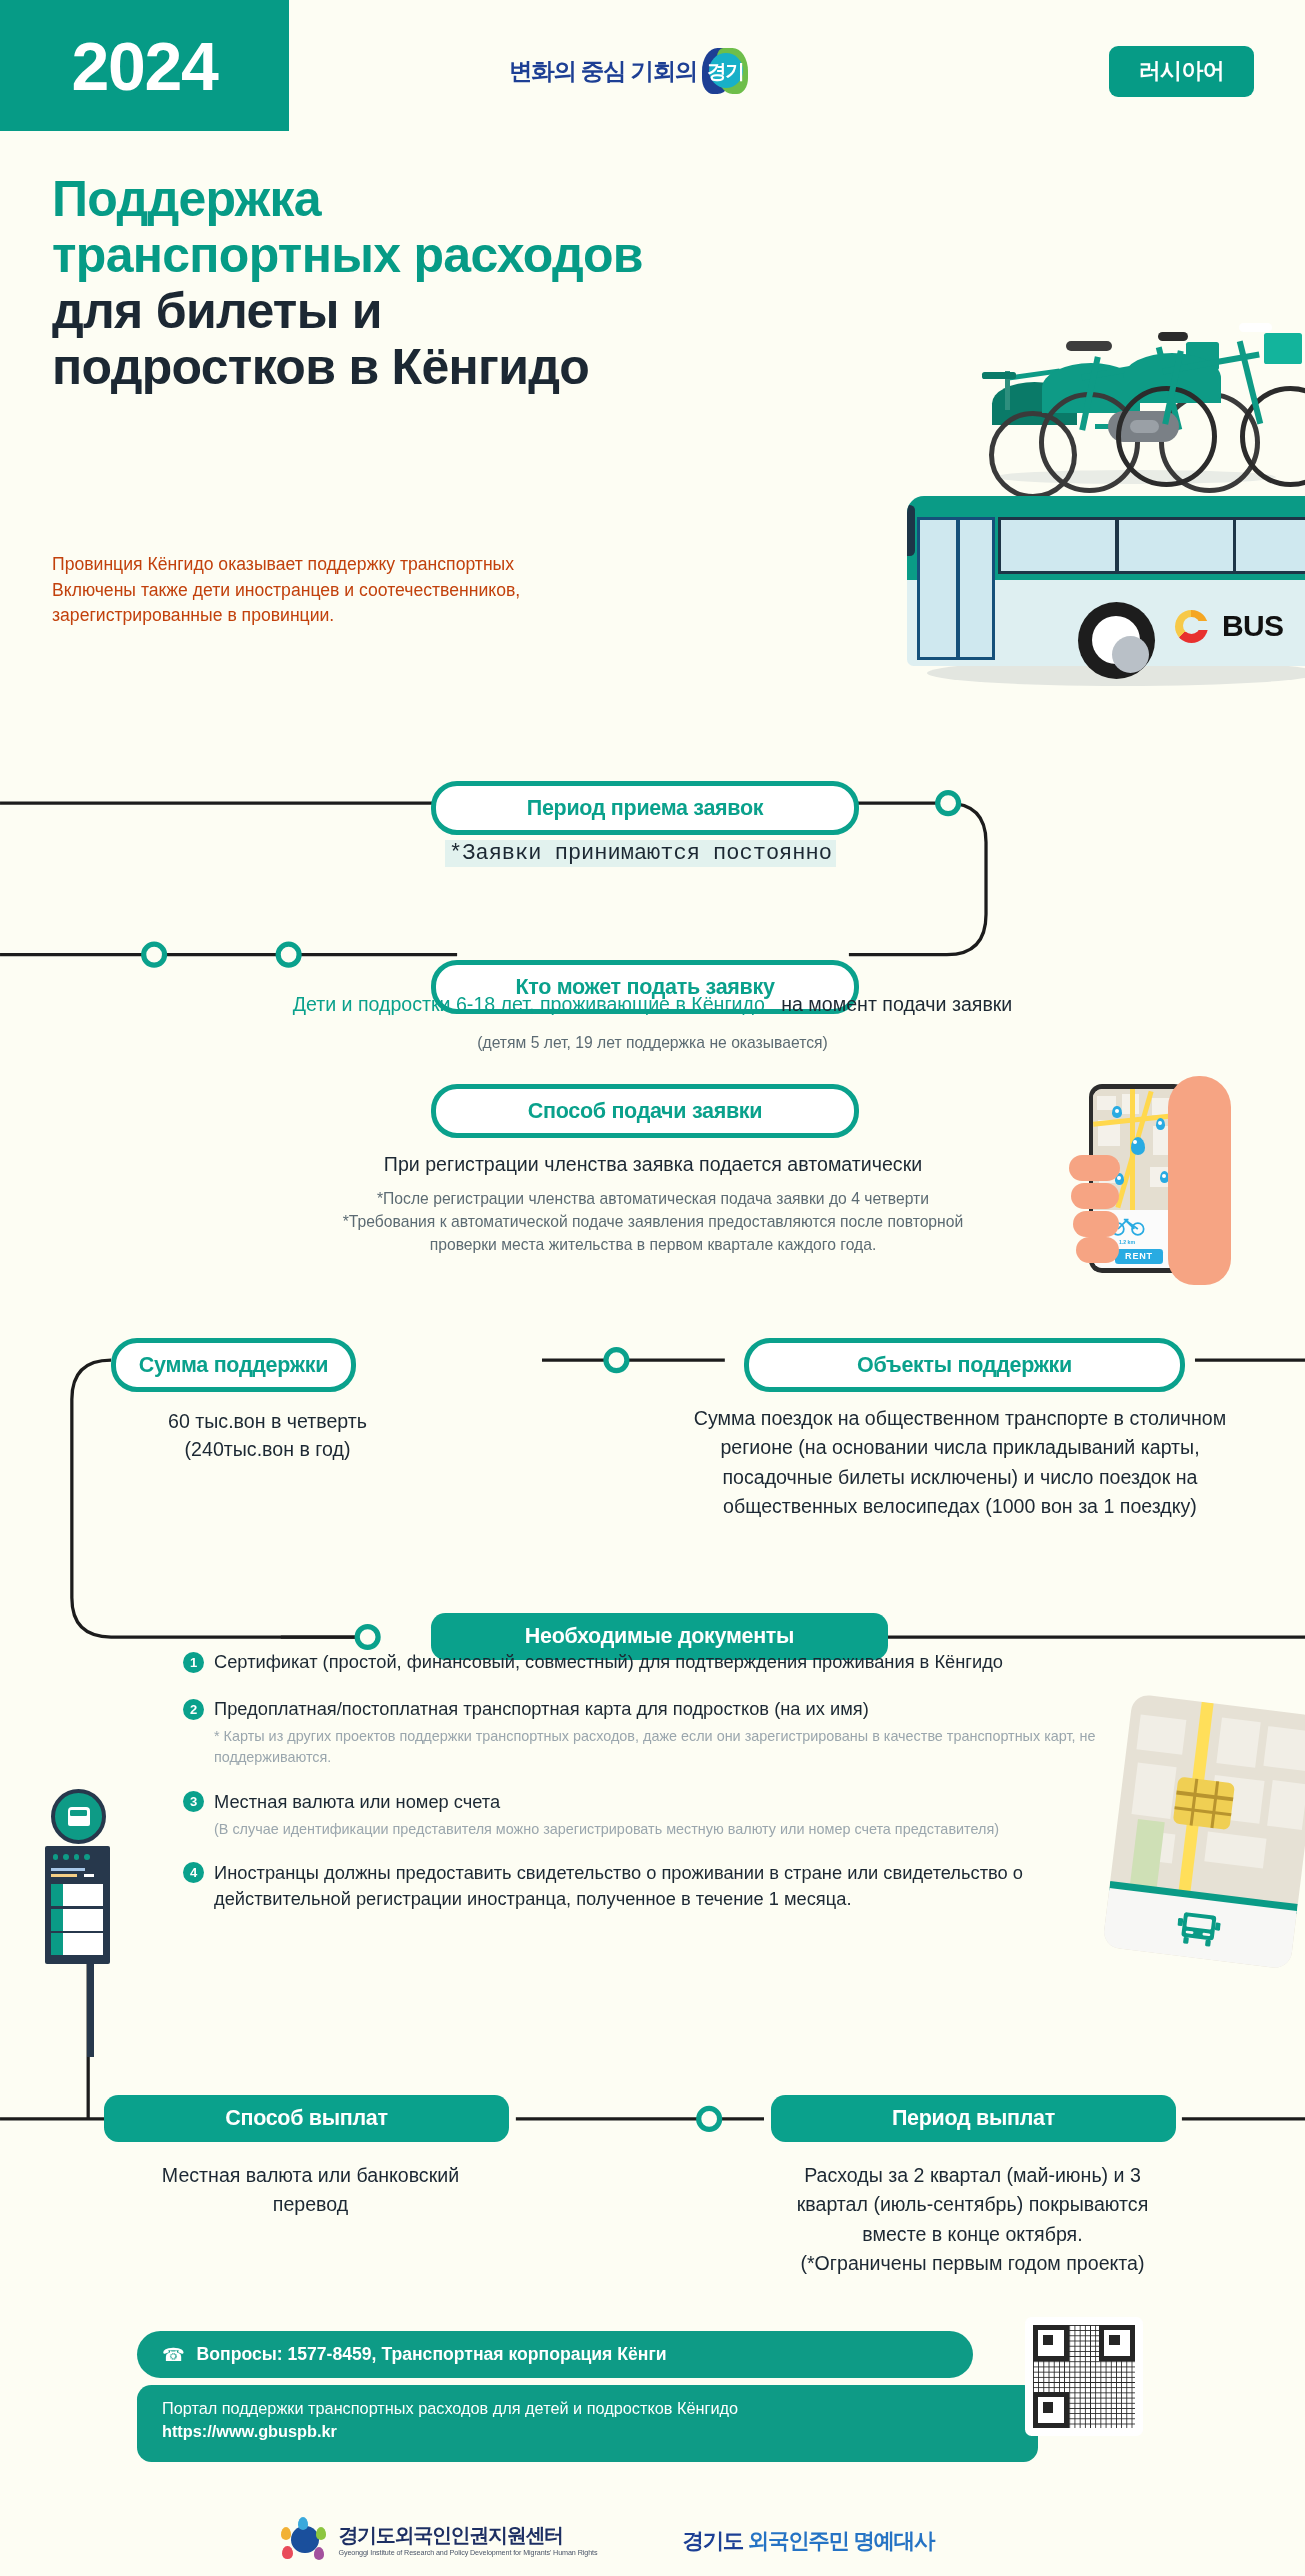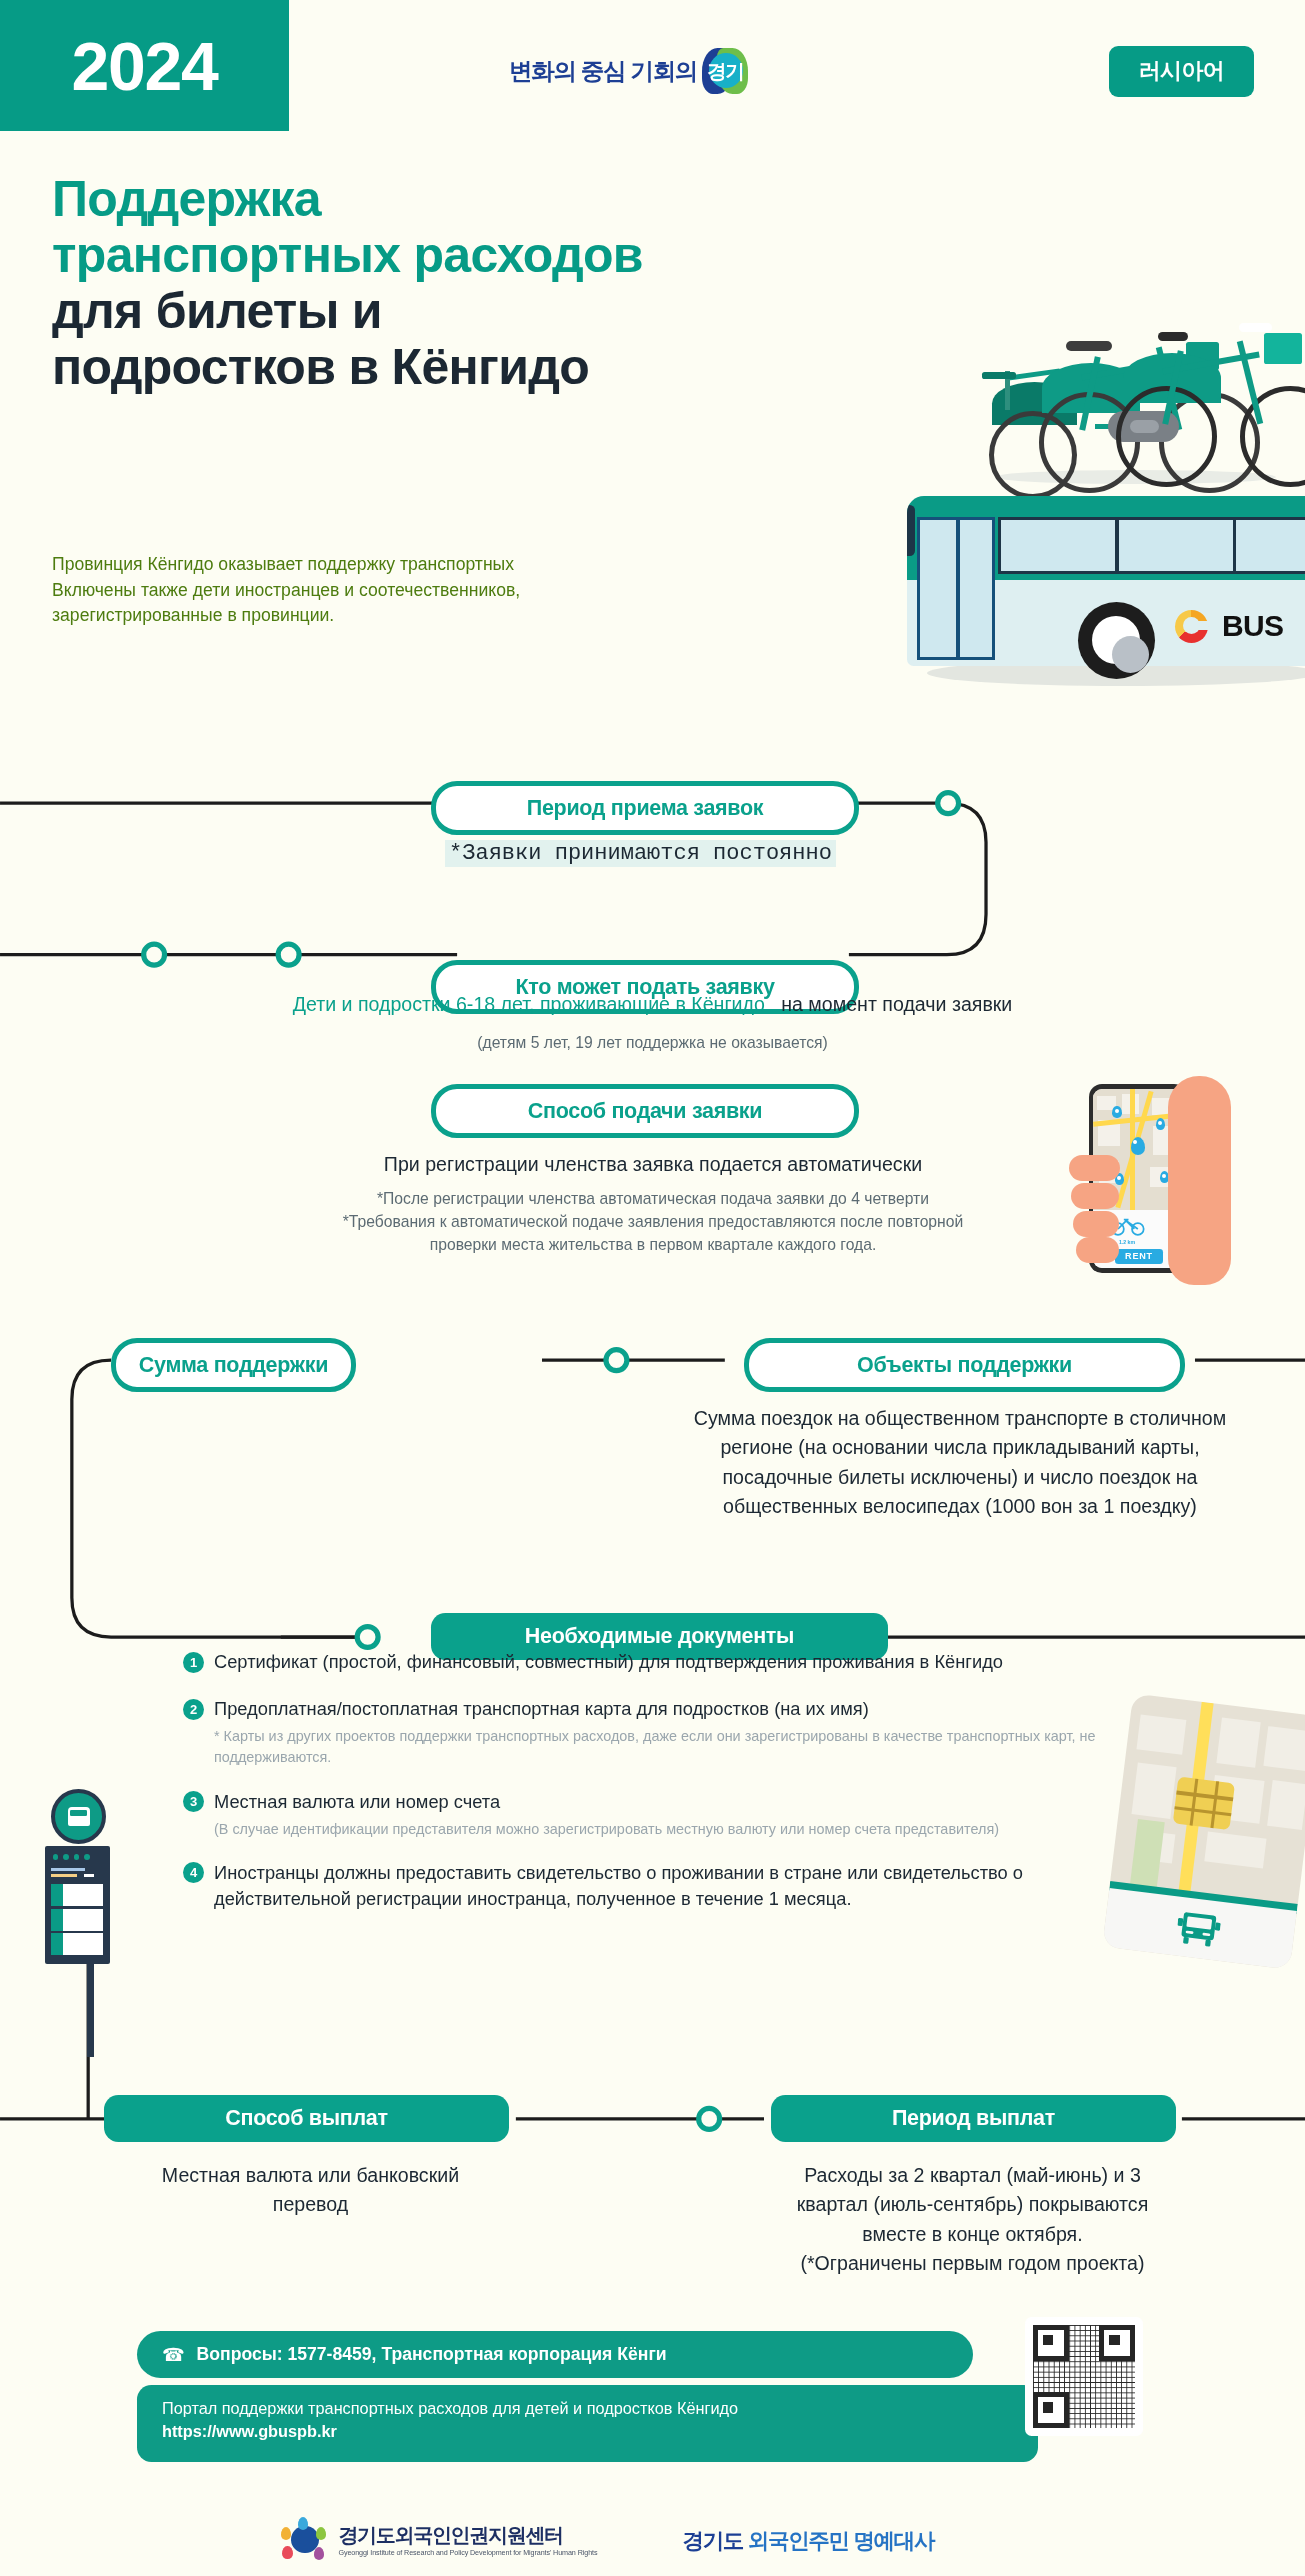--- a/index.html
+++ b/index.html
@@ -42,21 +42,21 @@
   }
 
   
   .title-wrap{position:absolute;left:52px;top:171px;width:784px;}
   .t-line{font-size:50px;font-weight:bold;line-height:1.12;letter-spacing:-0.7px;}
   .t-green{color:#069b86;}
   .t-dark{color:#1c2833;}
 
   .lead{
     position:absolute;left:52px;top:552px;width:751px;
-    font-size:17.6px;line-height:1.45;color:#4d7c0f;
+    font-size:17.6px;line-height:1.45;color:#c2410c;
   }
   .lead p{margin:0;}
 
   
   .bus-art{position:absolute;left:868px;top:307px;width:451px;height:392px;}
   .bus-shadow{position:absolute;left:59px;top:353px;width:392px;height:26px;background:#e3e6e0;border-radius:50%;}
   .bike-shadow{position:absolute;left:127px;top:163px;width:281px;height:14.4px;background:#e9ece6;border-radius:50%;}
   .bus-body{position:absolute;left:39px;top:189px;width:418px;height:170px;background:#deeff1;border-radius:17px 17px 6.5px 6.5px;overflow:hidden;}
   .bus-top{position:absolute;left:0;top:0;width:418px;height:84px;background:#0a9b86;}
   .bus-win{position:absolute;top:21px;height:51px;background:#cfe8ef;border:3.3px solid #1d3547;}
@@ -383,20 +383,24 @@
     </div>
     <div class="hand-palm"></div>
     <div class="finger" style="left:5.2px;top:84px;width:51px;"></div>
     <div class="finger" style="left:6.5px;top:112px;width:48px;"></div>
     <div class="finger" style="left:9.1px;top:140px;width:46px;"></div>
     <div class="finger" style="left:11.8px;top:166px;width:43px;"></div>
   </div>
 
   <div class="pill-out" style="left:111px;top:1338px;width:235px;">
     <span>Сумма поддержки</span>
+  </div>
+  <div class="blk mid" style="left:78px;top:1407px;width:379px;line-height:1.45;">
+    <div>60 тыс.вон в четверть</div>
+    <div>(240тыс.вон в год)</div>
   </div>
 
   <div class="pill-out" style="left:744px;top:1338px;width:431px;">
     <span>Объекты поддержки</span>
   </div>
   <div class="blk mid" style="left:666px;top:1404px;width:588px;line-height:1.5;">
     <span>Сумма поездок на общественном транспорте в столичном регионе (на основании числа прикладываний карты, посадочные билеты исключены) и число поездок на общественных велосипедах (1000 вон за 1 поездку)</span>
   </div>
 
   <div class="pill-solid" style="left:431px;top:1613px;width:457px;">

